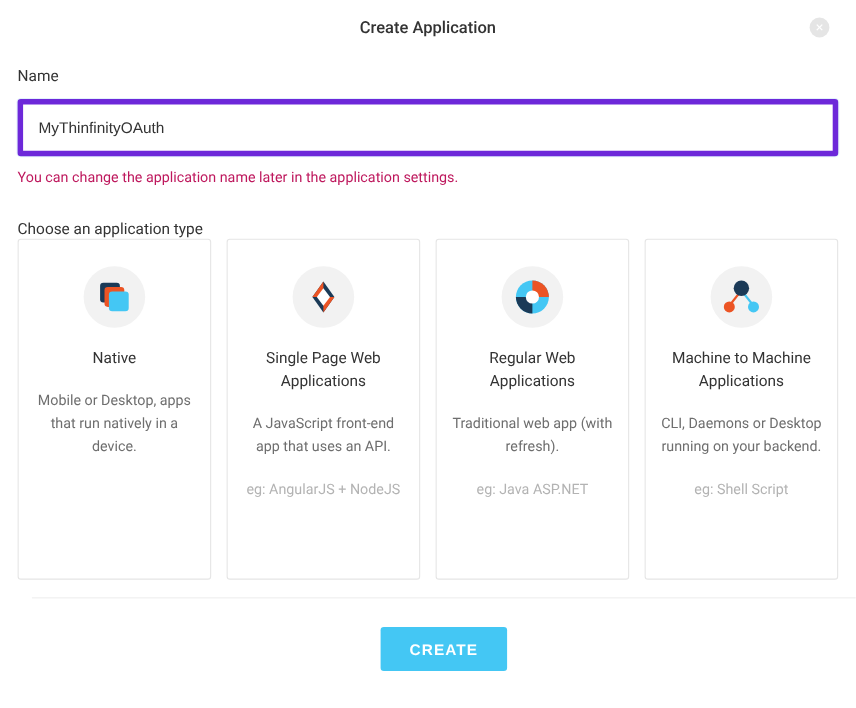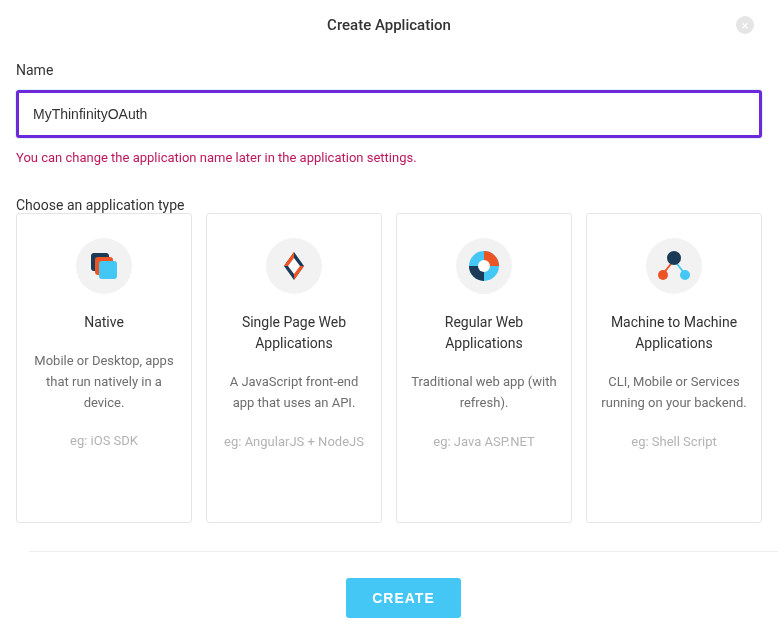--- a/index.html
+++ b/index.html
@@ -47,40 +47,40 @@
     .field-label {
       font-size: 14px;
       color: #333;
       margin-bottom: 12px;
       display: block;
     }
     .name-input {
       width: 100%;
       padding: 13px 14px;
       font-size: 14px;
-      border: 3px solid #6d28d9;
+      border: 5px solid #6d28d9;
       border-radius: 3px;
       outline: none;
       color: #333;
       box-shadow: 0 0 0 1px rgba(60,160,232,0.15);
     }
     .help-text {
       font-size: 13px;
       color: #be185d;
       margin-top: 12px;
       margin-bottom: 32px;
     }
     .section-label {
       font-size: 14px;
       color: #333;
     }
     .card-row {
       display: flex;
       gap: 14px;
-      margin-bottom: 24px;
+      margin-bottom: 12px;
     }
     .card {
       flex: 1;
       border: 1px solid #e5e5e5;
       border-radius: 3px;
       padding: 24px 14px 22px;
       text-align: center;
       cursor: pointer;
       background: #fff;
       min-height: 310px;
@@ -155,21 +155,20 @@
     <div class="card">
       <div class="card-icon">
         <svg width="34" height="34" viewBox="0 0 34 34">
           <rect x="4" y="4" width="18" height="18" rx="3" fill="#1b3a57"></rect>
           <rect x="8" y="8" width="18" height="18" rx="3" fill="#ec5424"></rect>
           <rect x="12" y="12" width="18" height="18" rx="3" fill="#44c7f4"></rect>
         </svg>
       </div>
       <div class="card-title">Native</div>
       <div class="card-desc">Mobile or Desktop, apps that run natively in a device.</div>
-      <div class="card-example">eg: iOS SDK</div>
     </div>
 
     <div class="card">
       <div class="card-icon">
         <svg width="40" height="36" viewBox="0 0 40 36">
           <polygon points="10,18 20,4 30,18 20,32" fill="#1b3a57"></polygon>
           <polygon points="10,18 20,4 20,18" fill="#ec5424"></polygon>
           <polygon points="20,18 30,18 20,32" fill="#ec5424"></polygon>
           <polygon points="14,18 20,10 26,18 20,26" fill="#ffffff"></polygon>
         </svg>
@@ -197,21 +196,21 @@
       <div class="card-icon">
         <svg width="40" height="36" viewBox="0 0 40 36">
           <line x1="20" y1="12" x2="9" y2="26" stroke="#ec5424" stroke-width="2"></line>
           <line x1="20" y1="12" x2="31" y2="26" stroke="#44c7f4" stroke-width="2"></line>
           <circle cx="20" cy="10" r="7" fill="#1b3a57"></circle>
           <circle cx="9" cy="27" r="5" fill="#ec5424"></circle>
           <circle cx="31" cy="27" r="5" fill="#44c7f4"></circle>
         </svg>
       </div>
       <div class="card-title">Machine to Machine Applications</div>
-      <div class="card-desc">CLI, Mobile or Services running on your backend.</div>
+      <div class="card-desc">CLI, Daemons or Desktop running on your backend.</div>
       <div class="card-example">eg: Shell Script</div>
     </div>
 
   </div>
 
 </div>
 
 <div class="footer">
   <button class="create-btn">CREATE</button>
 </div>

